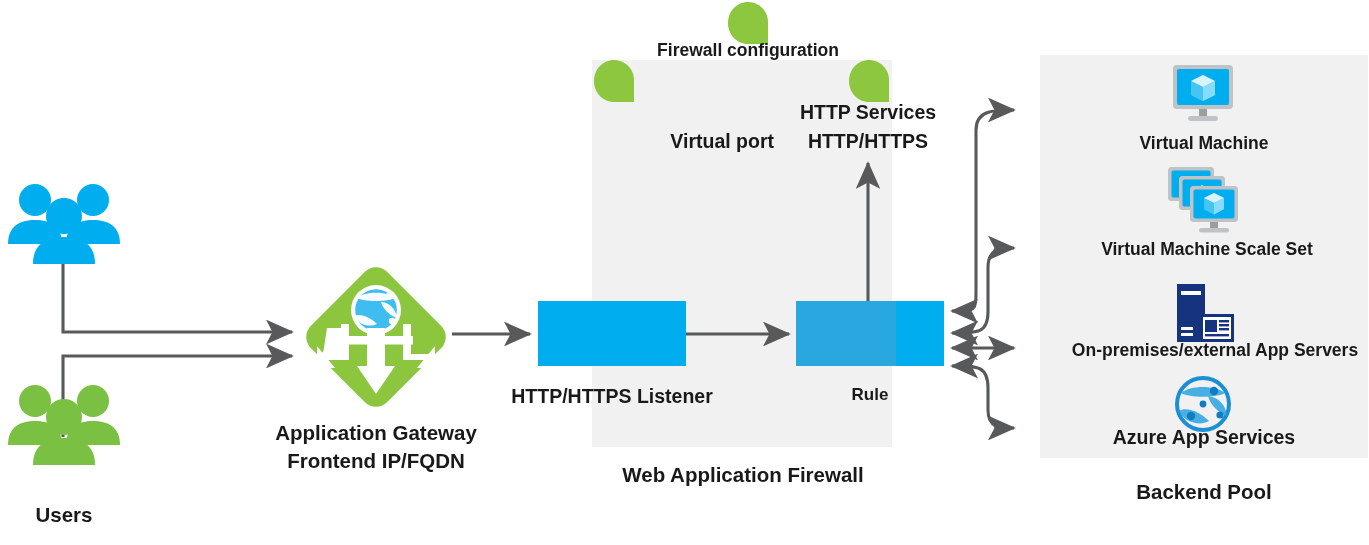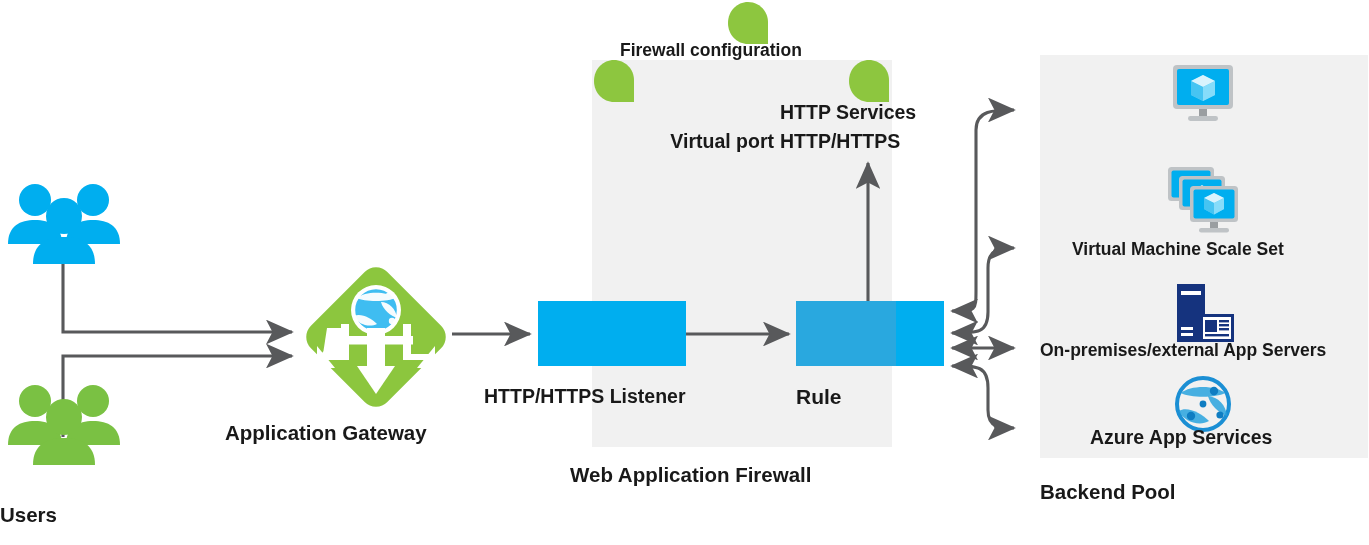--- a/index.html
+++ b/index.html
@@ -21,24 +21,24 @@
     background:#f1f1f1;
   }
   
   .lbl{
     position:absolute;
     color:#191919;
     font-weight:bold;
     line-height:1.18;
     white-space:pre;
   }
-  .lbl.c{text-align:left;}
+  .lbl.c{text-align:center;}
   .lbl.r{text-align:right;}
   .t17{font-size:17.5px;}
-  .t18{font-size:21px;}
+  .t18{font-size:17px;}
   .t19{font-size:19.5px;}
   .t20{font-size:20.5px;}
   
   .box{position:absolute;}
   
   svg.layer{position:absolute;left:0;top:0;width:1369px;height:545px;overflow:visible;pointer-events:none;}
   svg.icon{position:absolute;overflow:visible;}
 </style>
 </head>
 <body>
@@ -135,20 +135,21 @@
 
       <polygon points="106,66 106,102 138,102 138,96 114,96 114,66"></polygon>
       <polygon points="138,110 138,88 120,110"></polygon>
 
       <polygon points="70,70 88,70 88,112 70,112"></polygon>
       <polygon points="60,108 98,108 79,136"></polygon>
     </g>
   </svg>
 
   <div class="lbl c t20" style="left:225px;top:421px;width:302px;">Application Gateway</div>
+  <div class="lbl c t20" style="left:225px;top:449px;width:302px;">Frontend IP/FQDN</div>
 
   <svg class="icon" style="left:728px;top:2px;width:40px;height:42px;" viewBox="0 0 40 42" xmlns="http://www.w3.org/2000/svg">
     <path d="M20,0 C31,0 40,9 40,20 L40,42 L20,42 C9,42 0,33 0,21 C0,9 9,0 20,0 Z" fill="#8DC63F"></path>
   </svg>
 
   <svg class="icon" style="left:594px;top:60px;width:40px;height:42px;" viewBox="0 0 40 42" xmlns="http://www.w3.org/2000/svg">
     <path d="M20,0 C31,0 40,9 40,20 L40,42 L20,42 C9,42 0,33 0,21 C0,9 9,0 20,0 Z" fill="#8DC63F"></path>
   </svg>
 
   <svg class="icon" style="left:849px;top:60px;width:40px;height:42px;" viewBox="0 0 40 42" xmlns="http://www.w3.org/2000/svg">
@@ -173,20 +174,21 @@
     <rect x="7" y="6" width="52" height="36" rx="2" fill="#00AEEF"></rect>
     <g>
       <polygon points="33,12 45,18 45,32 33,38 21,32 21,18" fill="#5FD0F8"></polygon>
       <polygon points="33,12 45,18 33,24 21,18" fill="#D9F3FD"></polygon>
       <polygon points="33,24 45,18 45,32 33,38" fill="#86DCFA"></polygon>
       <polygon points="33,24 21,18 21,32 33,38" fill="#46C4F2"></polygon>
     </g>
     <rect x="29" y="46" width="8" height="7" fill="#9A9EA1"></rect>
     <rect x="18" y="53" width="30" height="5" rx="2.4" fill="#BFC3C6"></rect>
   </svg>
+  <div class="lbl c t17" style="left:1090px;top:133px;width:228px;">Virtual Machine</div>
 
   <svg class="icon" style="left:1166px;top:166px;width:74px;height:66px;" viewBox="0 0 74 66" xmlns="http://www.w3.org/2000/svg">
     <g>
       <rect x="2" y="1" width="46" height="34" rx="3.5" fill="#BFC3C6"></rect>
       <rect x="5.5" y="4.5" width="39" height="27" rx="2" fill="#00AEEF"></rect>
       <polygon points="25,10 34,16 25,22 16,16" fill="#D9F3FD"></polygon>
     </g>
     <g>
       <rect x="13" y="10" width="46" height="34" rx="3.5" fill="#BFC3C6"></rect>
       <rect x="16.5" y="13.5" width="39" height="27" rx="2" fill="#00AEEF"></rect>

